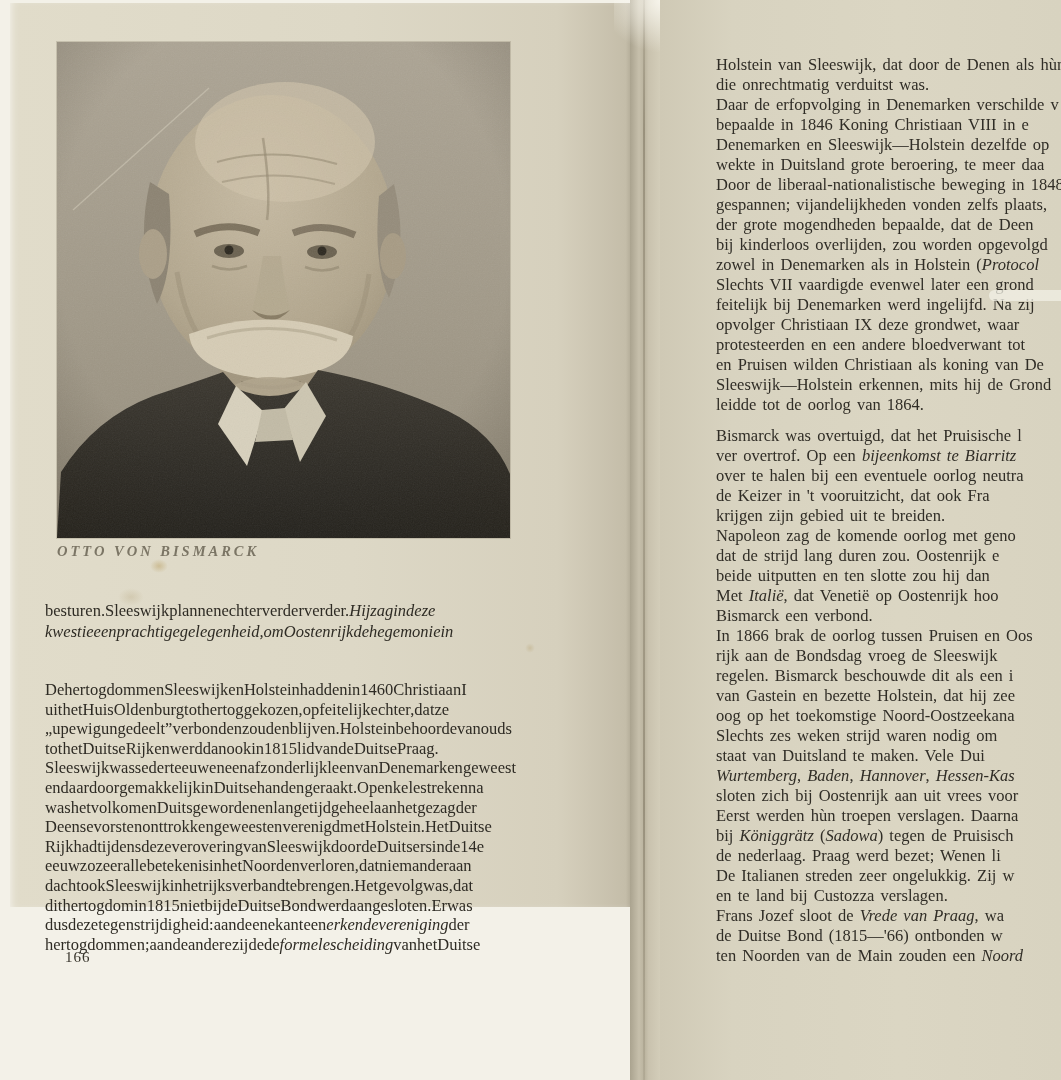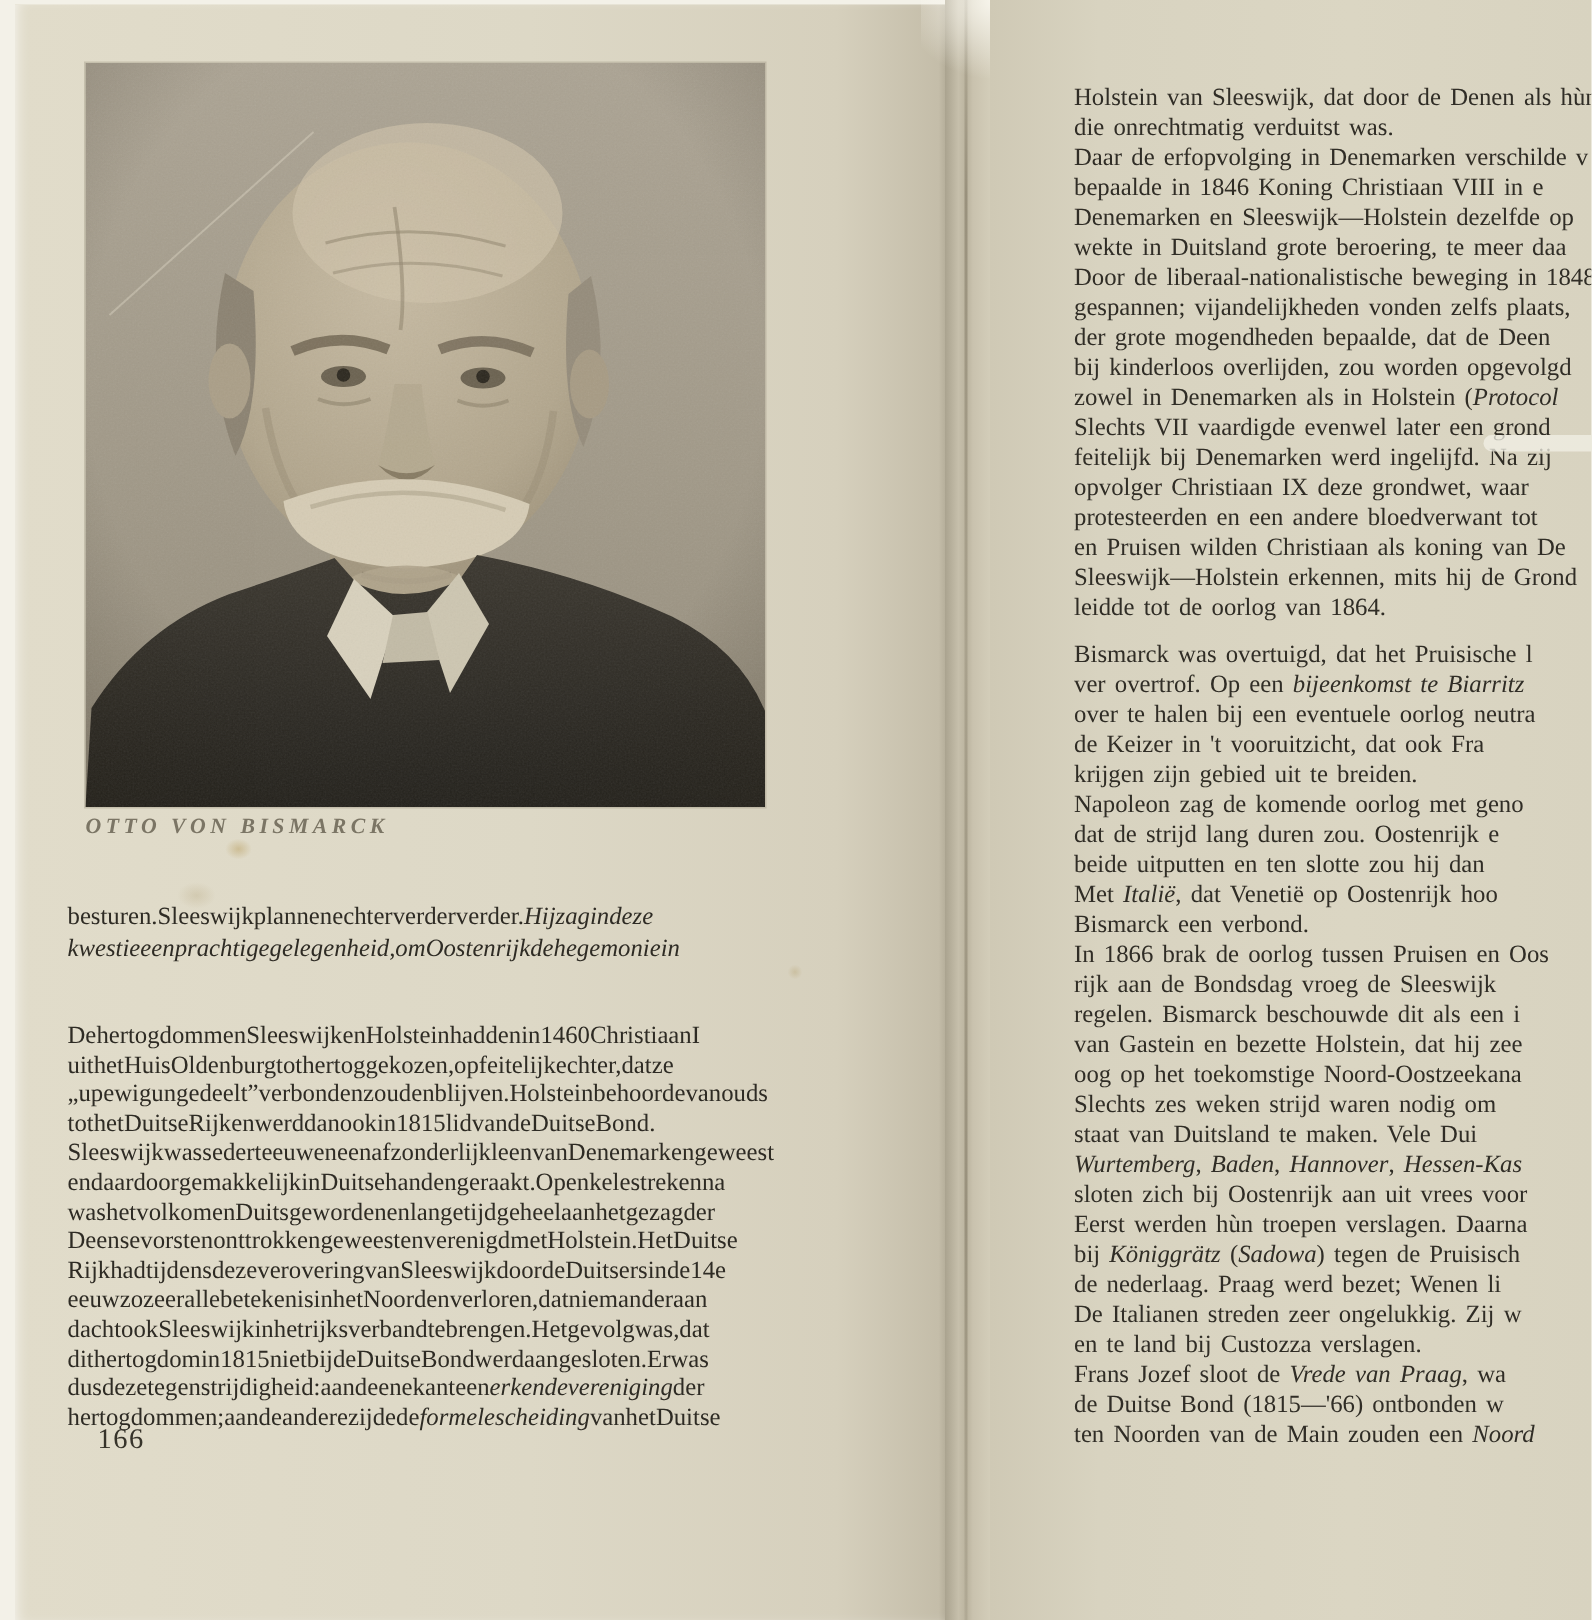--- a/index.html
+++ b/index.html
@@ -3,21 +3,21 @@
 <meta charset="utf-8">
 <style>
   html,body{margin:0;padding:0;}
   body{
     width:1061px;height:1080px;overflow:hidden;position:relative;
     background:#f3f1e8;
     font-family:"Liberation Serif","DejaVu Serif",serif;
   }
   .page{position:absolute;}
   .page.left{
-    left:10px;top:3px;width:622px;height:1077px;
+    left:10px;top:3px;width:622px;height:904px;
     background:linear-gradient(90deg,#e1dcca 0%,#ddd8c6 55%,#d6d0bd 88%,#c4bda9 99%,#b0a995 100%);
     box-shadow:inset 6px 0 10px -6px rgba(255,255,255,.8);
   }
   .gutter{
     position:absolute;left:630px;top:0;width:30px;height:1080px;
     background:linear-gradient(90deg,#aaa38f 0%,#c6bfab 30%,#bab39e 48%,#c9c2ae 62%,#d3cdb9 100%);
   }
   .gutter::before{
     content:"";position:absolute;top:0;left:-16px;width:110px;height:52px;
     background:radial-gradient(ellipse at 45% 0%,rgba(250,248,240,.95),rgba(250,248,240,0) 72%);
@@ -43,21 +43,21 @@
   .textblock{position:absolute;color:#2e2b24;font-size:16.5px;}
   .line{position:relative;white-space:pre;}
   .jst{display:flex;white-space:normal;}
   .it{font-style:italic;}
   .para1{left:35px;top:597px;width:567px;}
   .para1 .line{height:21px;line-height:21px;}
   .para2{left:35px;top:677px;width:567px;}
   .para2 .line{height:19.6px;line-height:19.6px;}
   .pagenum{
     position:absolute;left:55px;top:946px;
-    font-size:19px;letter-spacing:1px;color:#37342b;text-align:center;
+    font-size:15px;letter-spacing:1px;color:#37342b;text-align:center;
   }
   .rtext{left:56px;top:55px;width:560px;word-spacing:2px;color:#302d26;}
   .rtext .line{height:20px;line-height:20px;}
   .gapline{margin-top:11px;}
   
   .stain{position:absolute;border-radius:50%;pointer-events:none;}
   .stain.s1{left:140px;top:556px;width:18px;height:14px;background:radial-gradient(ellipse,rgba(170,135,55,.35),rgba(170,135,55,0) 70%);}
   .stain.s2{left:108px;top:585px;width:26px;height:18px;background:radial-gradient(ellipse,rgba(150,125,70,.18),rgba(150,125,70,0) 70%);}
   .stain.s3{left:515px;top:640px;width:10px;height:10px;background:radial-gradient(ellipse,rgba(160,130,60,.22),rgba(160,130,60,0) 70%);}
   .streak{
@@ -226,21 +226,21 @@
           <span>en</span>
           <span>werd</span>
           <span>dan</span>
           <span>ook</span>
           <span>in</span>
           <span>1815</span>
           <span>lid</span>
           <span>van</span>
           <span>de</span>
           <span>Duitse</span>
-          <span>Bond.</span>
+          <span>Praag.</span>
         </div>
         <div class="line jst">
           <span>Sleeswijk</span>
           <span>was</span>
           <span>sedert</span>
           <span>eeuwen</span>
           <span>een</span>
           <span>afzonderlijk</span>
           <span>leen</span>
           <span>van</span>

